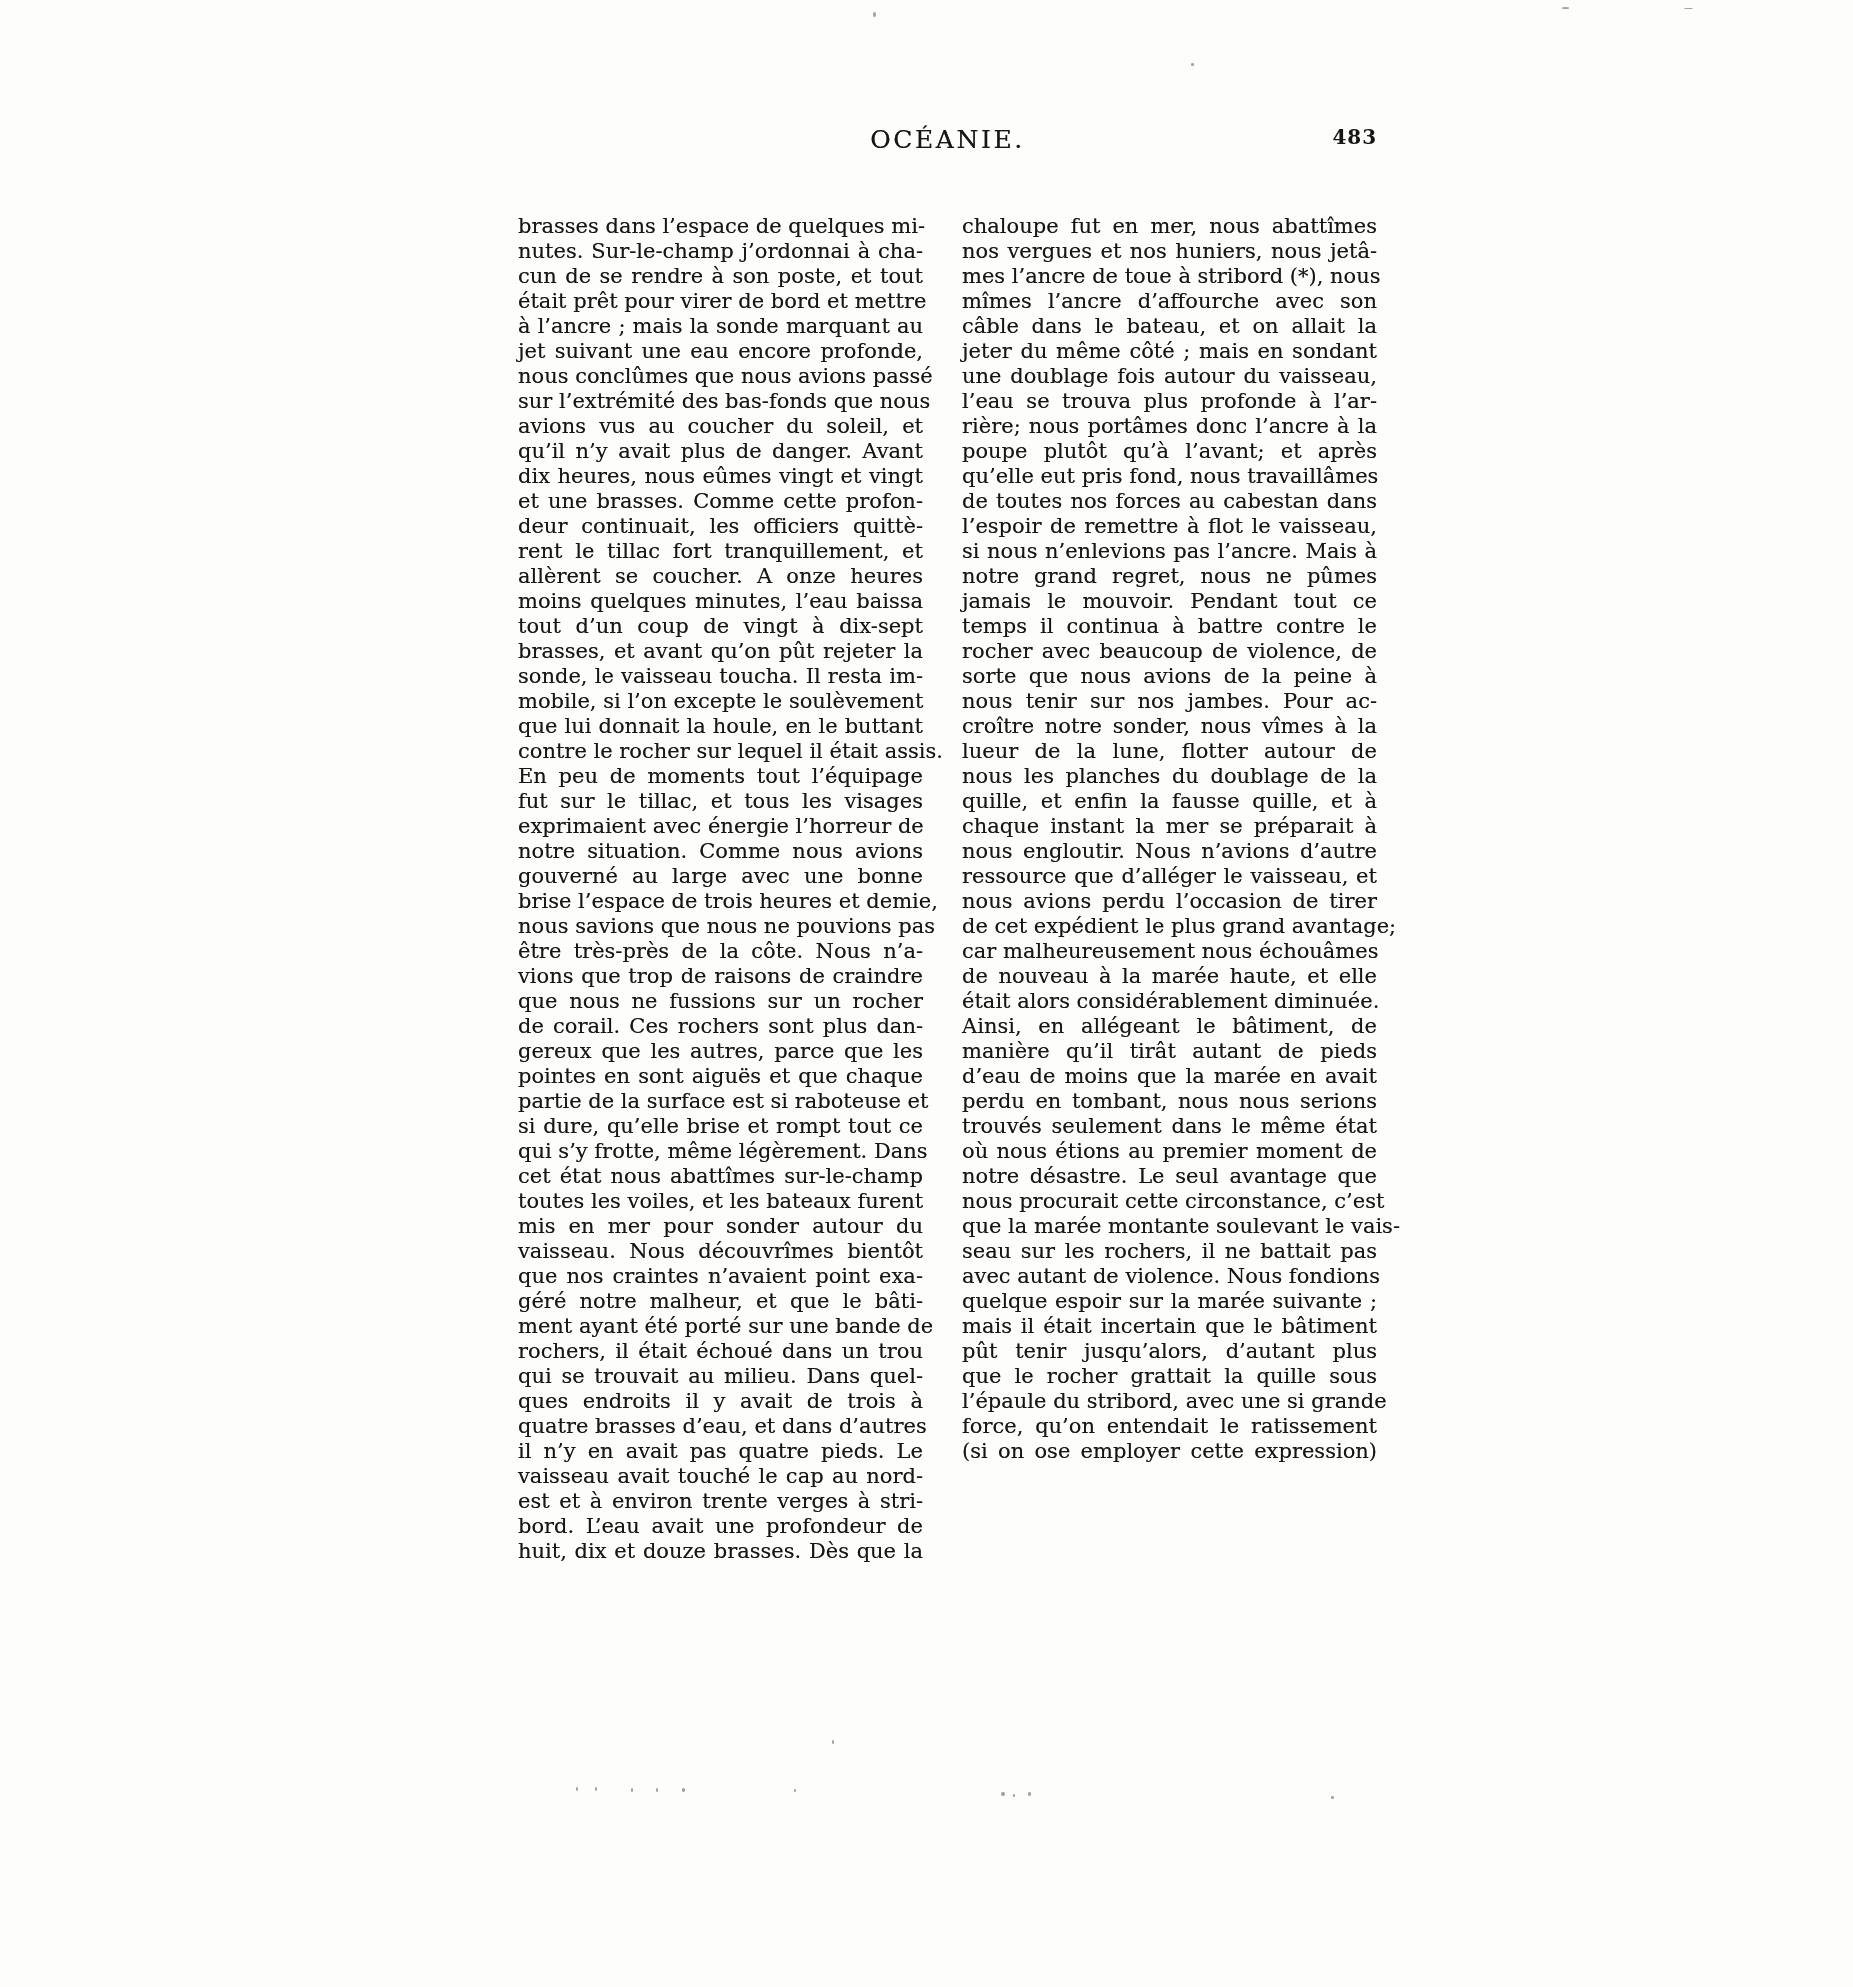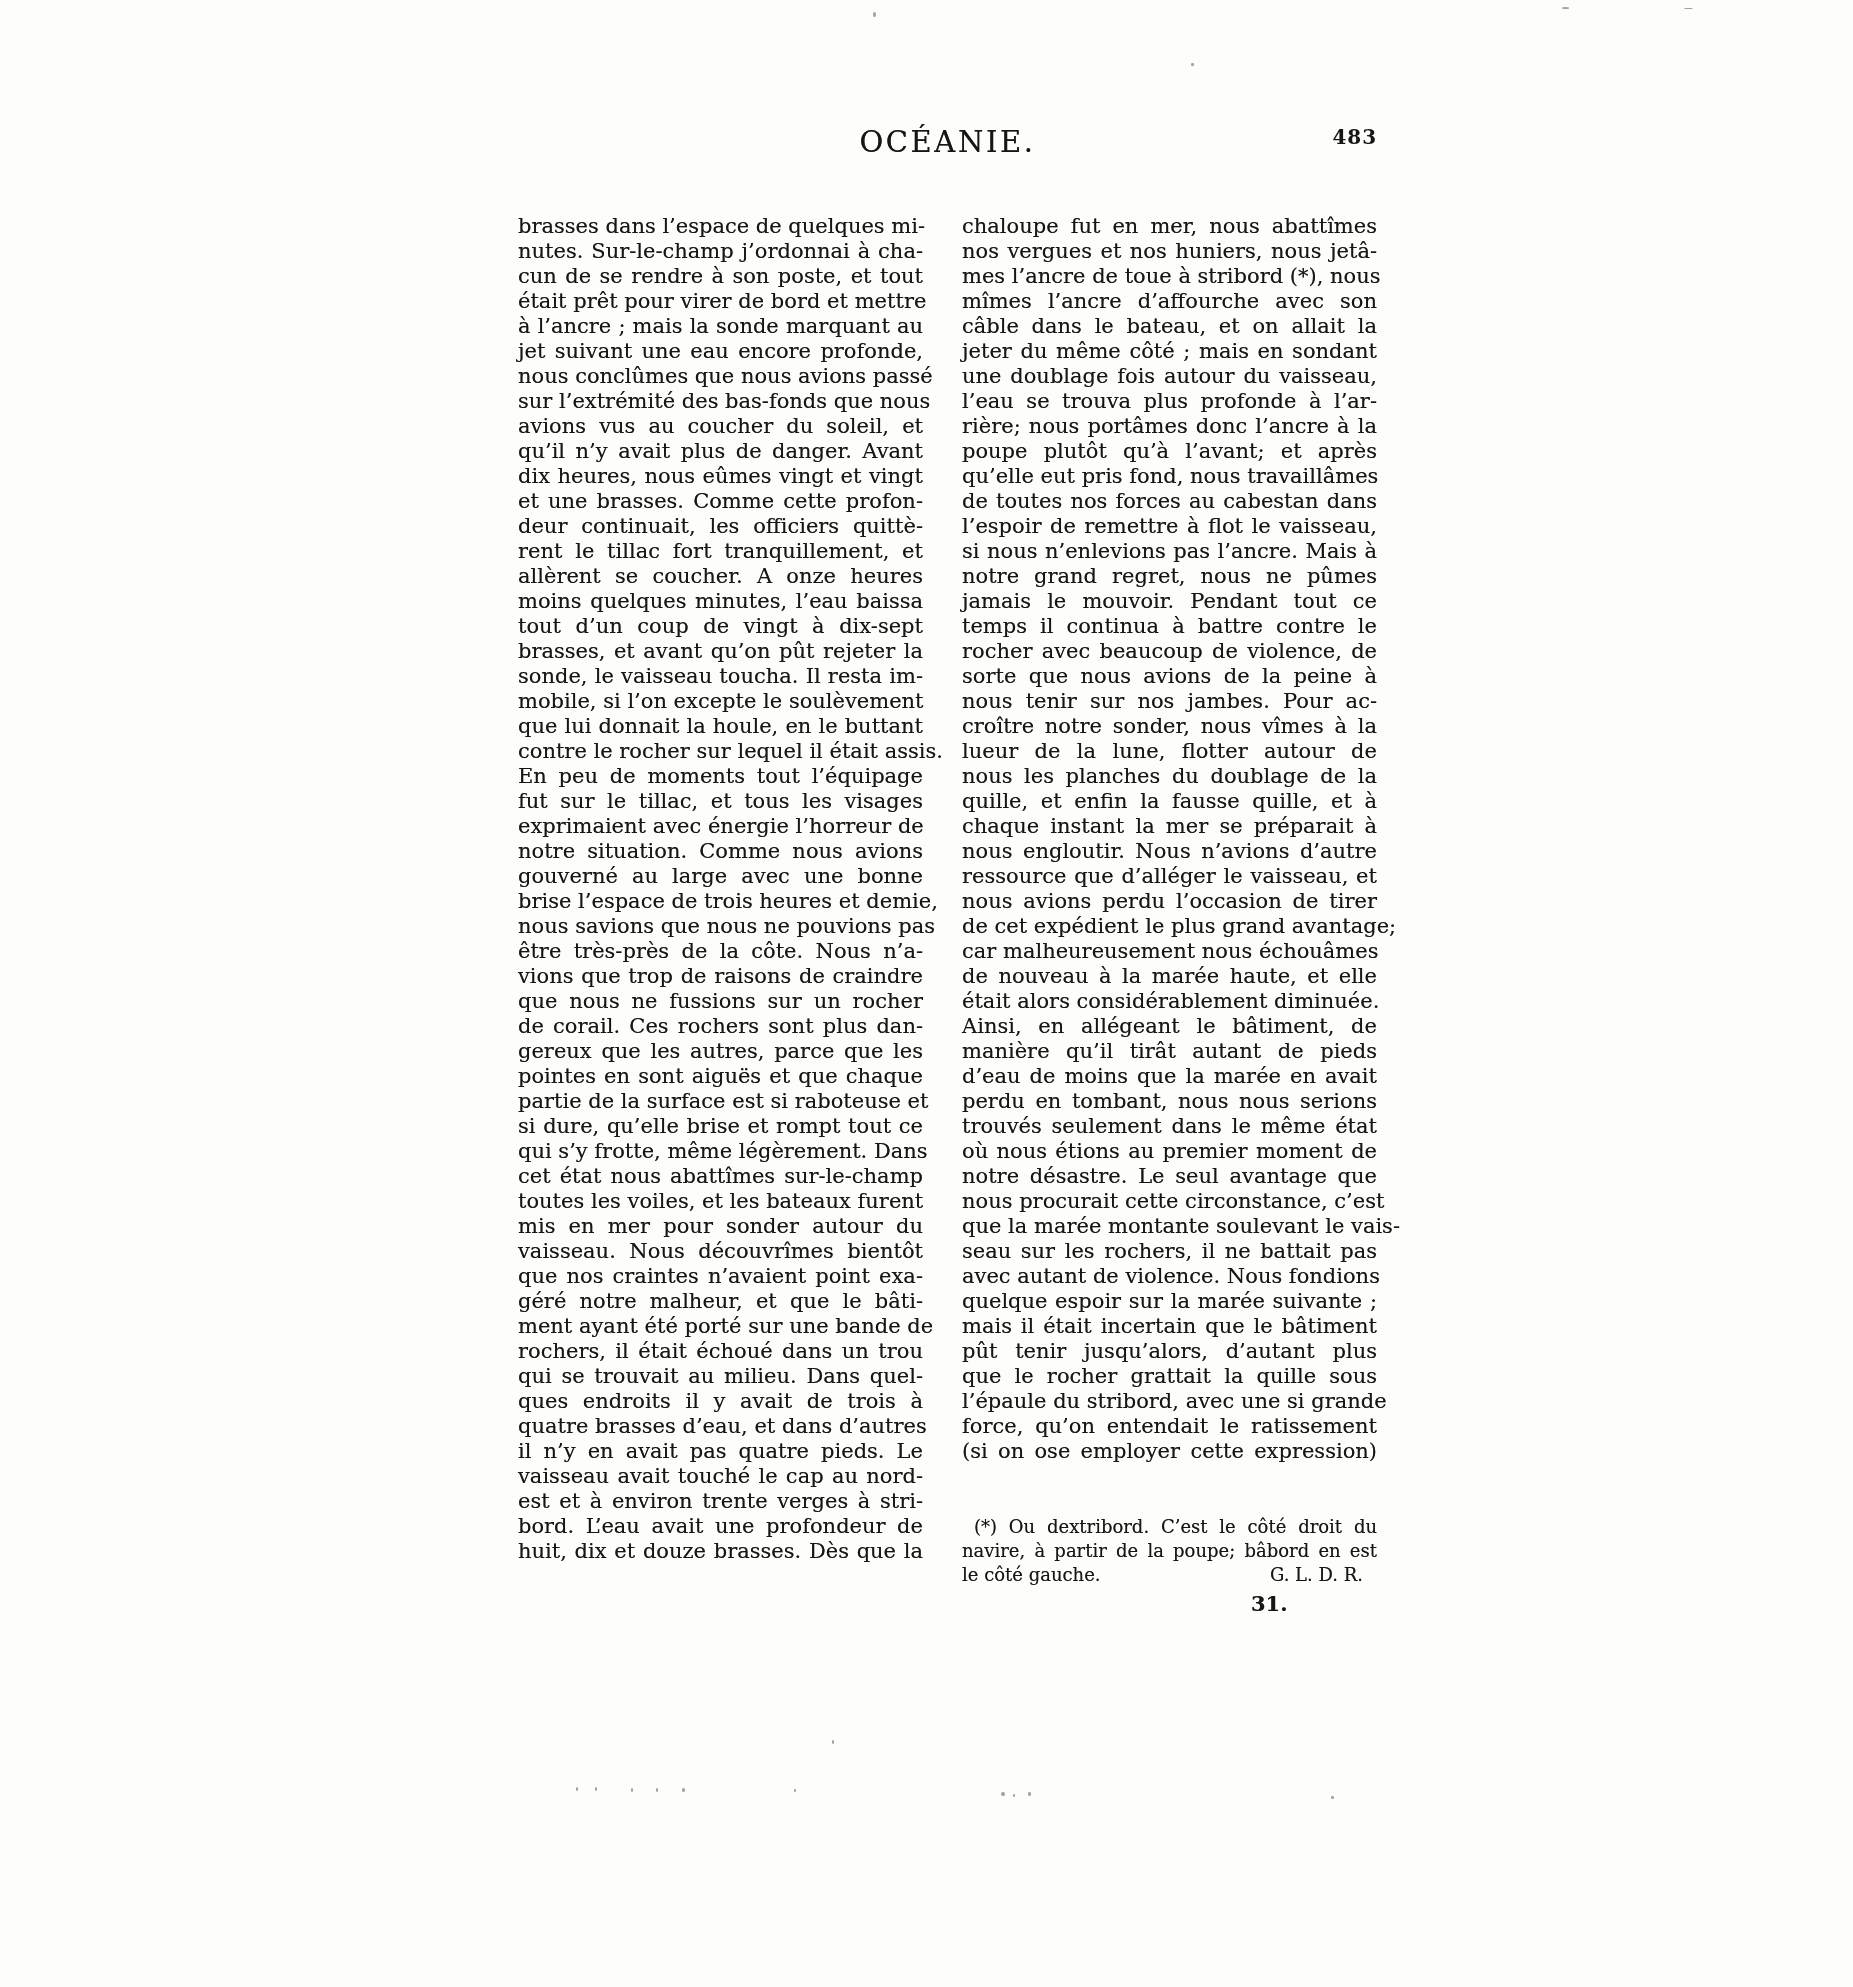--- a/index.html
+++ b/index.html
@@ -12,21 +12,21 @@
     position: absolute; inset: 0;
     background: #fdfdfc;
     font-family: "DejaVu Serif", serif;
     color: #181613;
   }
   
   .running-title {
     position: absolute;
     left: 518px; width: 859px; top: 125px;
     text-align: center;
-    font-size: 29px;
+    font-size: 25px;
     letter-spacing: 2.6px;
     text-shadow: 0 0 0.4px rgba(20,18,15,.65);
   }
   .page-number {
     position: absolute;
     left: 1243px; width: 134px; top: 125px;
     text-align: right;
     font-size: 20px;
     font-weight: bold;
     letter-spacing: 0.9px;
@@ -191,31 +191,20 @@
         <div class="text-line">avec autant de violence. Nous fondions</div>
         <div class="text-line">quelque espoir sur la marée suivante ;</div>
         <div class="text-line">mais il était incertain que le bâtiment</div>
         <div class="text-line">pût tenir jusqu’alors, d’autant plus</div>
         <div class="text-line">que le rocher grattait la quille sous</div>
         <div class="text-line">l’épaule du stribord, avec une si grande</div>
         <div class="text-line">force, qu’on entendait le ratissement</div>
         <div class="text-line">(si on ose employer cette expression)</div>
       </div>
 
-    <div class="footnote">
-      <div>
-          <div class="text-line">(*) Ou dextribord. C’est le côté droit du</div>
-          <div class="text-line">navire, à partir de la poupe; bâbord en est</div>
-        </div>
-      <div class="footnote-last">
-        <span>le côté gauche.</span>
-        <span>G. L. D. R.</span>
-      </div>
-      <div class="sheet-mark">31.</div>
-    </div>
   </div>
 
   <div class="speck" style="left:873px; top:12px;  width:2.6px; height:5.2px;"></div>
   <div class="speck" style="left:1191px; top:63px;  width:2.6px; height:2.6px;"></div>
   <div class="speck" style="left:1562px; top:7px;   width:7px; height:1.7px;"></div>
   <div class="speck" style="left:1684px; top:7.8px;   width:8.7px;height:1.7px;"></div>
   <div class="speck" style="left:832px;  top:1740px;width:1.7px; height:3.5px;"></div>
   <div class="speck" style="left:576px;  top:1787px;width:1.7px; height:3.5px;"></div>
   <div class="speck" style="left:595px;  top:1787px;width:1.7px; height:3.5px;"></div>
   <div class="speck" style="left:631px;  top:1788px;width:1.7px; height:3.5px;"></div>

